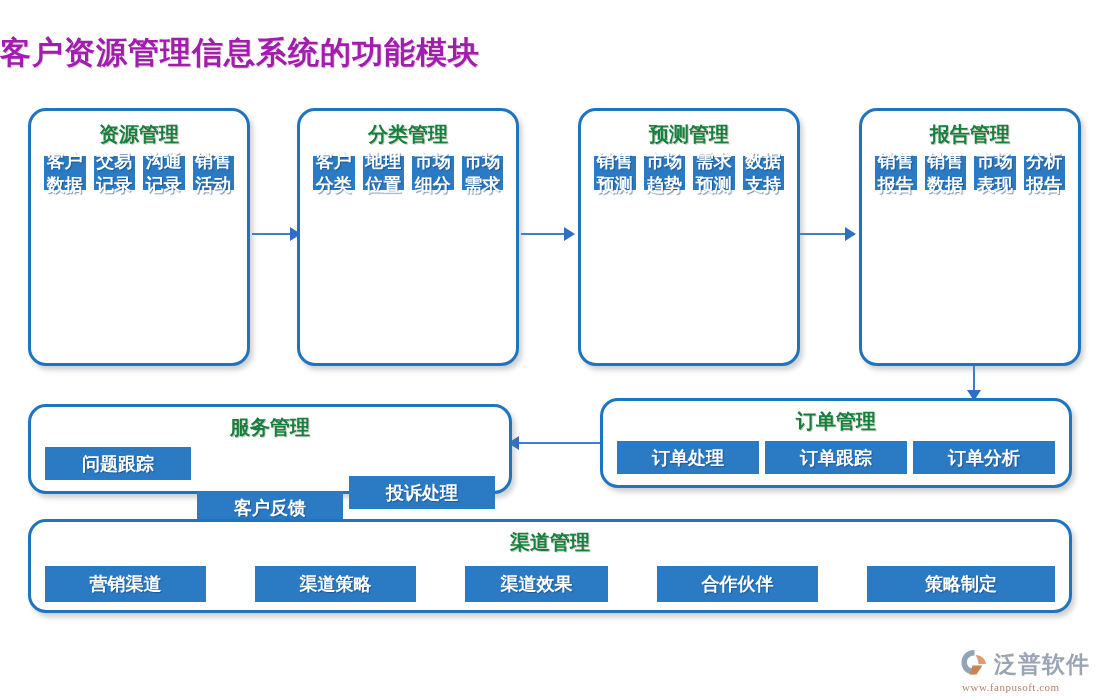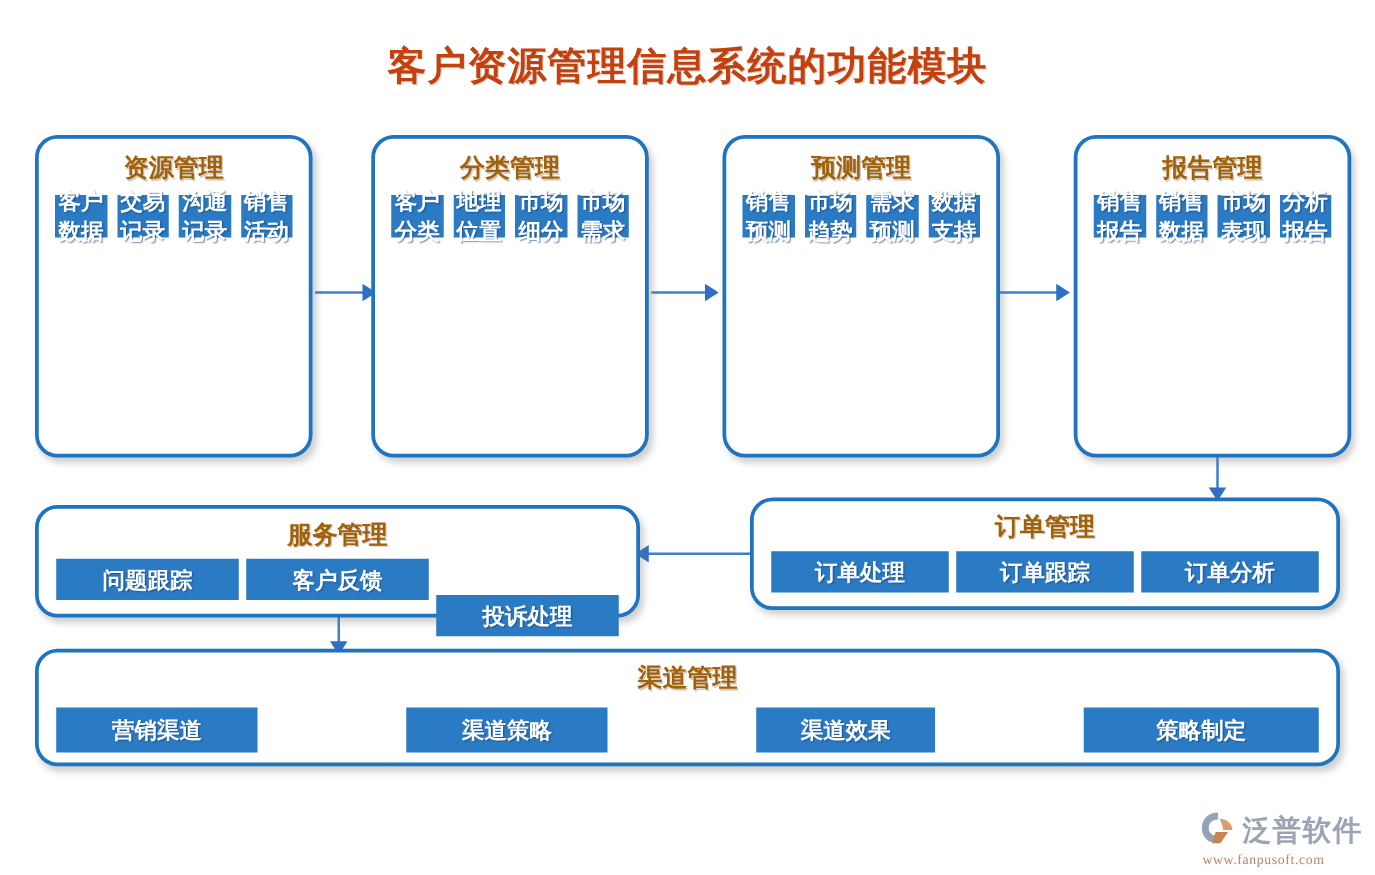--- a/index.html
+++ b/index.html
@@ -18,41 +18,41 @@
     background: #ffffff;
     overflow: hidden;
   }
 
   
   #page-title {
     position: absolute;
     left: 0;
     top: 32px;
     width: 1100px;
-    text-align: center;
+    text-align: left;
     font-size: 31px;
     font-weight: bold;
-    color: #c2410c;
+    color: #a21caf;
     letter-spacing: 1px;
     text-shadow: 1px 1px 0 rgba(160,130,120,0.35);
     font-family: "Liberation Serif", "DejaVu Serif", serif;
   }
 
   
   .module {
     position: absolute;
     box-sizing: border-box;
     background: #ffffff;
     border: 3px solid #1f74c0;
     border-radius: 18px;
     box-shadow: 3px 4px 5px rgba(120,120,120,0.35);
   }
   .module-title {
     text-align: center;
-    color: #a16207;
+    color: #15803d;
     font-weight: bold;
     font-size: 20px;
     text-shadow: 1px 1px 0 rgba(150,125,115,0.40);
     font-family: "Liberation Serif", "DejaVu Serif", serif;
   }
   .item {
     background: #2a7ac4;
     color: #ffffff;
     font-weight: bold;
     font-size: 18px;
@@ -217,40 +217,41 @@
       <div class="item">销售数据</div>
       <div class="item">市场表现</div>
       <div class="item">分析报告</div>
     </div>
   </div>
 
   <div class="module wide-card" style="left:28px; top:404px; width:484px; height:90px;">
     <div class="module-title">服务管理</div>
     <div class="items">
       <div class="item" style="width:146px;">问题跟踪</div>
-      <div class="item" style="width:146px;">客户反馈</div>
+      <div class="item" style="width:146px;margin-top:44px;">客户反馈</div>
       <div class="item" style="width:146px;margin-top:29px;">投诉处理</div>
     </div>
   </div>
 
   <div class="module wide-card" style="left:600px; top:398px; width:472px; height:90px;">
     <div class="module-title">订单管理</div>
     <div class="items">
       <div class="item" style="width:142px;">订单处理</div>
       <div class="item" style="width:142px;">订单跟踪</div>
       <div class="item" style="width:142px;">订单分析</div>
     </div>
   </div>
 
   <div class="module wide-card" style="left:28px; top:519px; width:1044px; height:94px;">
     <div class="module-title">渠道管理</div>
     <div class="items" style="margin-top:10px;">
       <div class="item" style="width:161px; height:36px;">营销渠道</div>
       <div class="item" style="width:161px; height:36px;">渠道策略</div>
       <div class="item" style="width:143px; height:36px;">渠道效果</div>
+      <div class="item" style="width:161px; height:36px;">合作伙伴</div>
       <div class="item" style="width:188px; height:36px;">策略制定</div>
     </div>
   </div>
 
   <div id="brand-logo">
     <div class="logo-row">
       <span>
         <svg width="30" height="28" viewBox="0 0 30 28" aria-hidden="true">
           <path d="M14.5 2 C6 2 1.5 8 1.5 14.5 C1.5 21 6 26.5 14 26.5 L14 20.5 C9.2 20.5 7 17.8 7 14.3 C7 10.6 9.6 7.6 14.5 7.6 Z" fill="#93a3b8"></path>
           <path d="M15.5 7 C21 7 25.5 10.5 26 16 L18.5 16 C18.2 12.8 17.2 9.6 15.5 7 Z" fill="#e09a72"></path>

